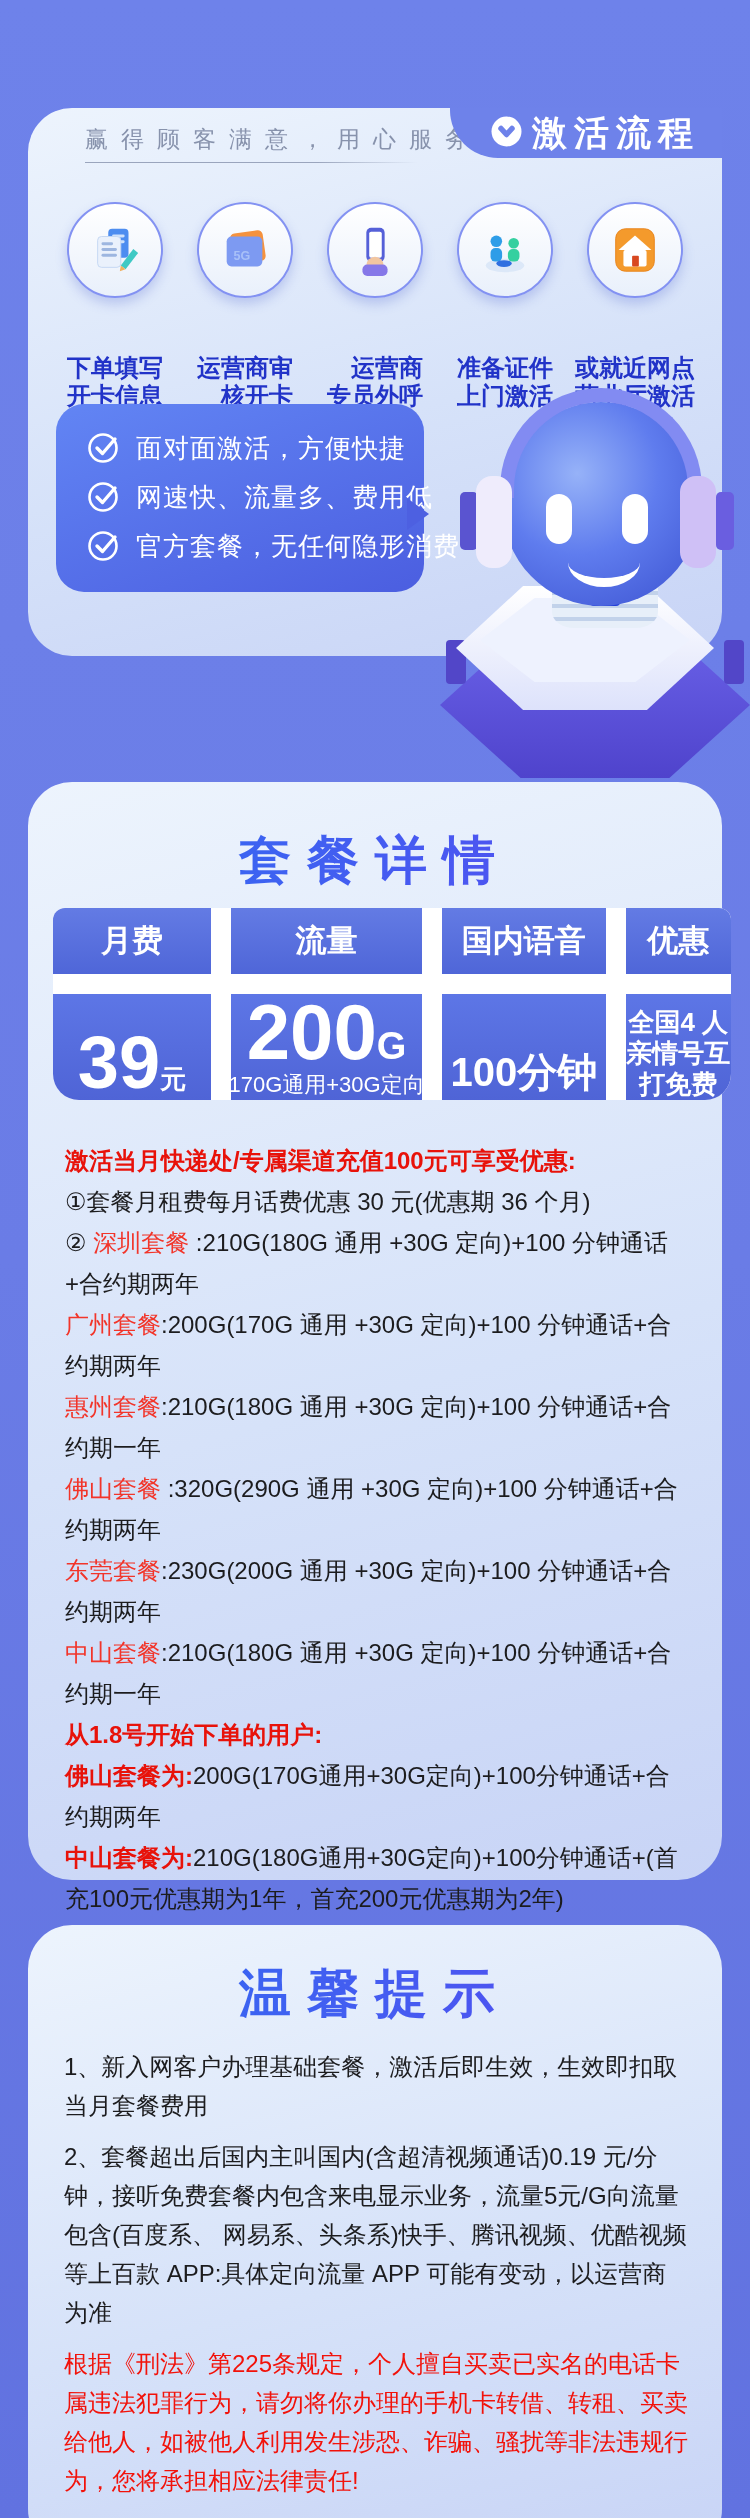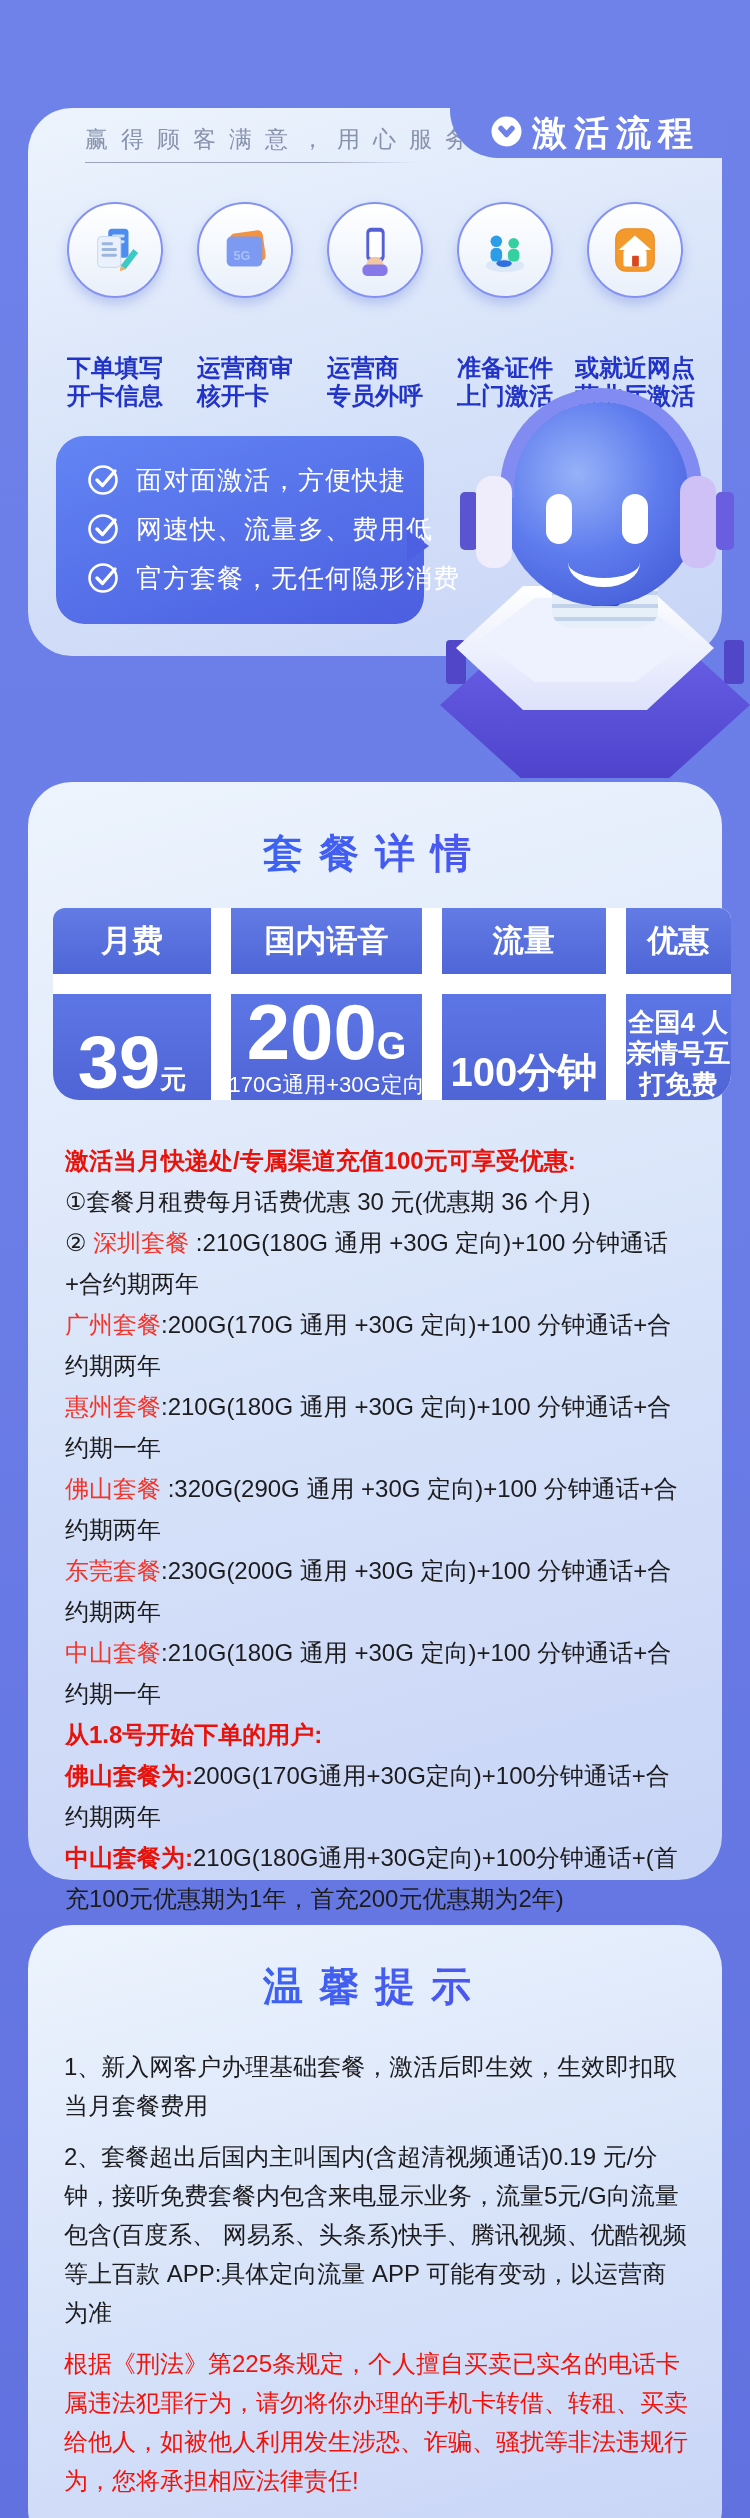--- a/index.html
+++ b/index.html
@@ -18,24 +18,24 @@
   .slogan{position:absolute;left:57px;top:16px;font-size:23px;color:#8792ac;
           letter-spacing:13px;white-space:nowrap;}
   .underline{position:absolute;left:57px;top:54px;width:332px;height:1px;
              background:linear-gradient(90deg,#9aa5bd 70%,rgba(154,165,189,0));}
   .steps{position:absolute;left:22px;right:22px;top:94px;display:flex;}
   .step{flex:1;display:flex;flex-direction:column;align-items:center;gap:32px;}
   .oval{width:92px;height:92px;border-radius:50%;border:2px solid #8392f2;
         background:linear-gradient(180deg,#ffffff, #e9f0fb);display:flex;align-items:center;
         justify-content:center;box-shadow:0 6px 12px rgba(80,100,210,.28);}
   .step-label{margin-top:24px;font-size:24px;line-height:28px;font-weight:bold;
-              color:#2133c8;text-align:left;white-space:nowrap;}
+              color:#2133c8;text-align:right;white-space:nowrap;}
   .bubble{position:absolute;left:28px;top:296px;width:368px;height:188px;border-radius:28px;
           background:linear-gradient(160deg,#6285f4 0%,#4b5ee0 100%);
-          padding:20px 0 0 30px;box-sizing:border-box;margin-top:32px;}
+          padding:20px 0 0 30px;box-sizing:border-box;}
   .bubble:after{content:"";position:absolute;right:-21px;top:94px;width:0;height:0;
           border:16px solid transparent;border-left:22px solid #4d60e1;}
   .benefit-row{display:flex;align-items:center;height:49px;gap:14px;}
   .benefit-text{color:#fff;font-size:26px;letter-spacing:1px;white-space:nowrap;}
   
   .robot{position:absolute;left:440px;top:388px;width:310px;height:432px;z-index:3;}
   .robot *{position:absolute;}
   .hexglow{left:0;top:244px;width:310px;height:146px;
            clip-path:polygon(26% 0,74% 0,100% 50%,74% 100%,26% 100%,0 50%);
            background:linear-gradient(180deg,#6a62e8,#4f43cc);}
@@ -57,21 +57,21 @@
   .cup-r{left:240px;top:88px;width:36px;height:92px;border-radius:16px;background:#cfc0f6;}
   .block-l{left:20px;top:104px;width:18px;height:58px;border-radius:5px;background:#5a54d0;}
   .block-r{left:276px;top:104px;width:18px;height:58px;border-radius:5px;background:#6a5ee0;}
   .eye-l{left:106px;top:106px;width:26px;height:50px;border-radius:13px;background:#fff;}
   .eye-r{left:182px;top:106px;width:26px;height:50px;border-radius:13px;background:#fff;}
   .smile{left:128px;top:150px;width:72px;height:40px;border-bottom:9px solid #fff;
          border-radius:50%;}
   .micbox{left:150px;top:196px;width:30px;height:22px;background:#2340d8;border-radius:4px;}
   
   .card2{top:782px;height:1098px;z-index:2;}
-  .section-title{position:absolute;left:0;right:0;text-align:center;font-size:40px;
+  .section-title{position:absolute;left:0;right:0;text-align:center;font-size:52px;
         font-weight:bold;letter-spacing:16px;color:#3a68f0;
         background:linear-gradient(90deg,#2e6ff2,#5a49f0);
         -webkit-background-clip:text;background-clip:text;-webkit-text-fill-color:transparent;}
   .card2 .section-title{top:44px;}
   .plan-table{position:absolute;left:25px;top:126px;width:678px;display:grid;
         grid-template-columns:23.3% 28.2% 24.1% auto;gap:20px;background:#fff;
         border-radius:12px 12px 26px 26px;overflow:hidden;}
   .th{height:66px;background:linear-gradient(180deg,#637be4,#4f66d8);color:#fff;
       font-weight:bold;font-size:31px;display:flex;align-items:center;justify-content:center;}
   .td{height:106px;background:linear-gradient(180deg,#5d76e6,#4f64d6);color:#fff;
@@ -245,22 +245,22 @@
     <div class="eye-l"></div>
     <div class="eye-r"></div>
     <div class="smile"></div>
   </div>
 
   <div class="card card2">
     <div class="section-title">套餐详情</div>
 
     <div class="plan-table">
       <div class="th">月费</div>
+      <div class="th">流量</div>
       <div class="th">国内语音</div>
-      <div class="th">流量</div>
       <div class="th">优惠</div>
 
       <div class="td">
         <div class="baseline">
           <span class="fee-big">39</span>
           <span class="fee-unit">元</span>
         </div>
       </div>
       <div class="td">
         <div class="baseline">

